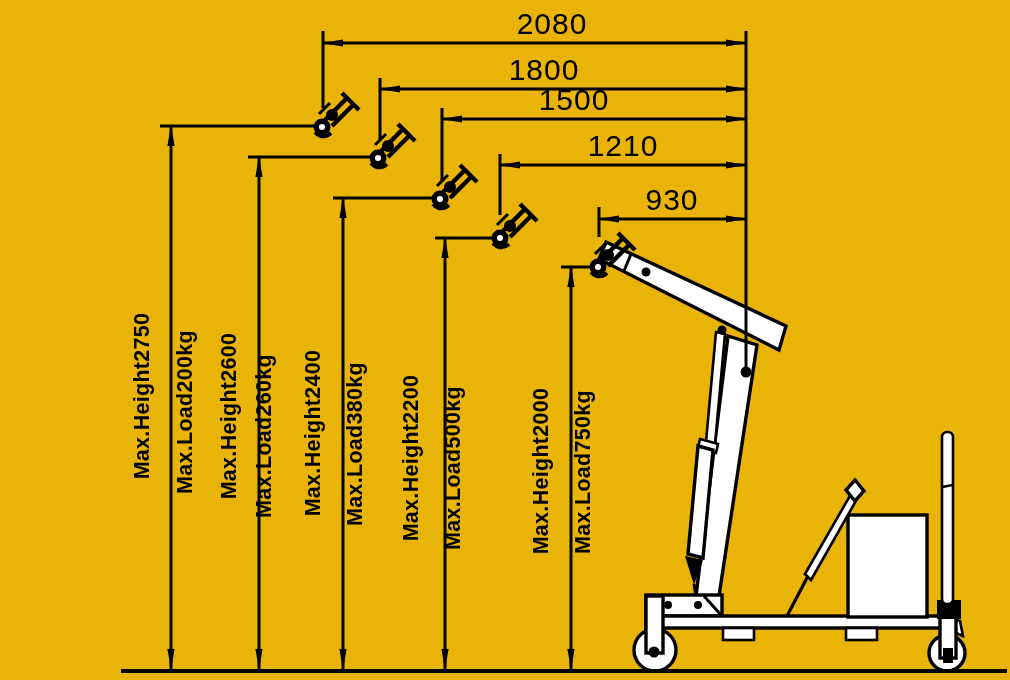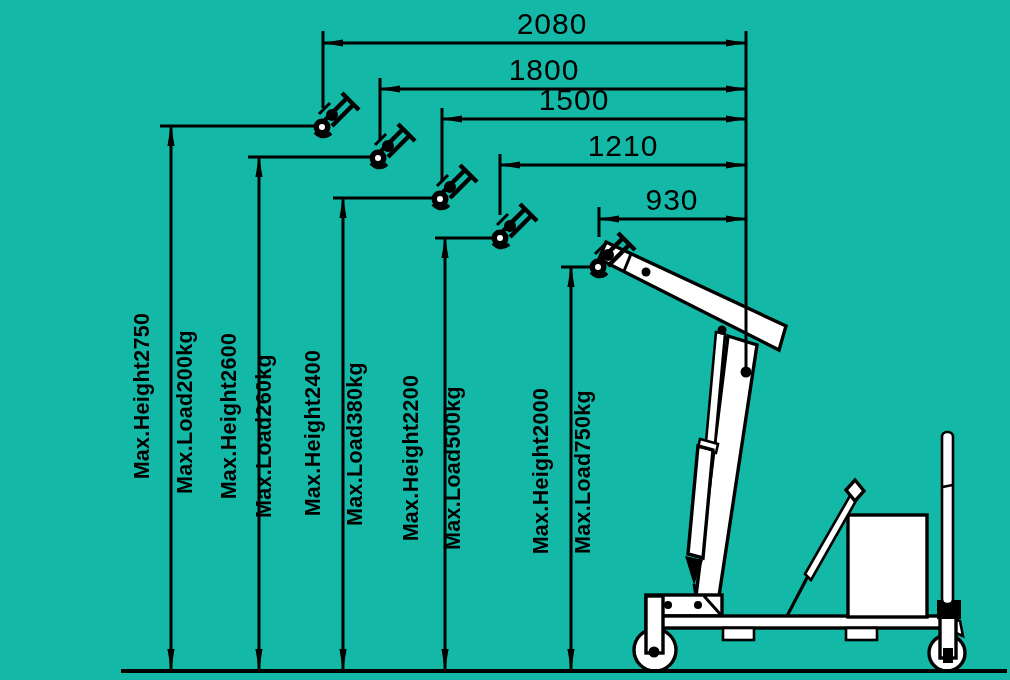--- a/index.html
+++ b/index.html
@@ -1,16 +1,16 @@
 <!DOCTYPE html>
 <html><head>
 <meta charset="utf-8">
 <style>
   html,body{margin:0;padding:0;background:#ffffff;}
-  .figure{position:relative;width:1010px;height:680px;background:#14b8a6;overflow:hidden;
+  .figure{position:relative;width:1010px;height:680px;background:#eab308;overflow:hidden;
           font-family:"Liberation Sans",sans-serif;}
   svg{display:block;}
   text{fill:#000;}
   .dim-num{font-size:30px;letter-spacing:1px;font-weight:500;}
   .vlabel{font-size:21.5px;font-weight:bold;letter-spacing:0.3px;}
   .thin{stroke:#000;stroke-width:3;fill:none;}
   .mid{stroke:#000;stroke-width:3.2;fill:none;}
   .part{stroke:#000;stroke-width:3.4;fill:#fff;}
   .partthin{stroke:#000;stroke-width:2.6;fill:#fff;}
   .solid{fill:#000;stroke:none;}

